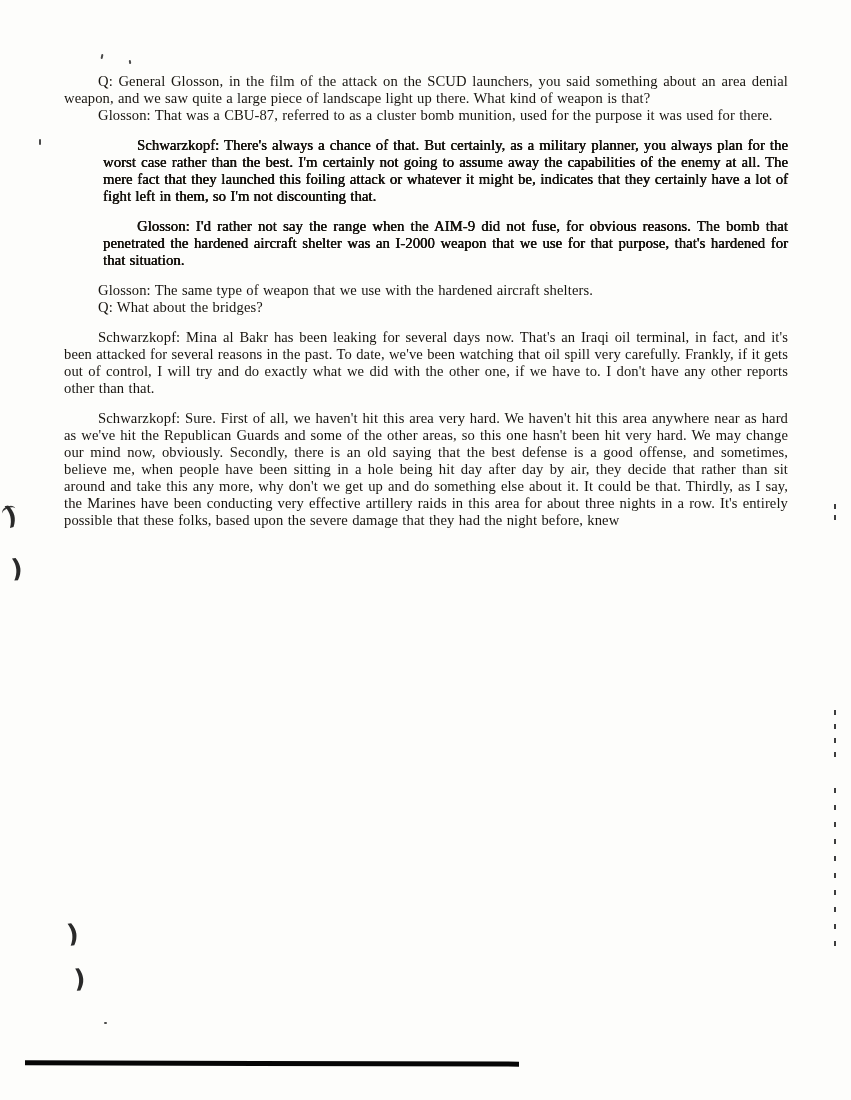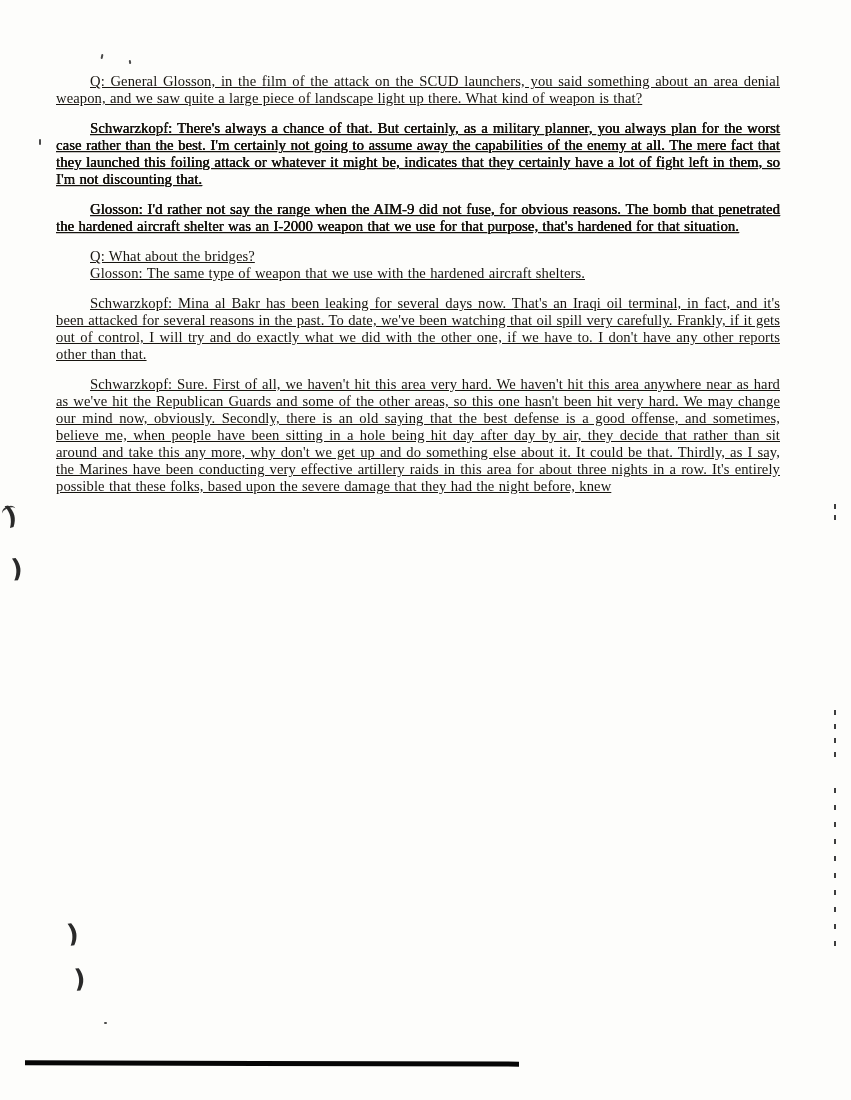--- a/index.html
+++ b/index.html
@@ -11,36 +11,35 @@
     position: relative;
     width: 851px;
     height: 1100px;
     background: #fdfdfb;
     overflow: hidden;
     font-family: "Liberation Serif", "DejaVu Serif", serif;
     color: #17140f;
   }
   .text-block {
     position: absolute;
-    left: 56px;
+    left: 64px;
     top: 73px;
     width: 724px;
-    text-decoration: underline;
   }
   .qa-group { margin: 0 0 13px 0; }
   .para {
     margin: 0;
     text-indent: 34px;
     text-align: justify;
     font-size: 14.6px;
     line-height: 17px;
     letter-spacing: 0.1px;
     word-spacing: 0.5px;
   }
-  .ink-heavy { text-shadow: 0.35px 0 0 currentColor, 0 0.25px 0 currentColor; }
+  .ink-heavy { text-shadow: 0.35px 0 0 currentColor, 0 0.25px 0 currentColor; margin-left: 39px; }
 
   
   .mark {
     position: absolute;
     color: #2a2a2a;
     font-family: "DejaVu Sans", sans-serif;
     line-height: 1;
     pointer-events: none;
   }
   .paren { font-size: 25px; font-weight: bold; }
@@ -92,36 +91,37 @@
 </style>
 </head>
 <body>
 
 <div class="page">
 
   <div class="text-block">
 
     <div class="qa-group">
       <p class="para">Q: General Glosson, in the film of the attack on the SCUD launchers, you said something about an area denial weapon, and we saw quite a large piece of landscape light up there. What kind of weapon is that?</p>
+      <p class="para">Glosson: That was a CBU-87, referred to as a cluster bomb munition, used for the purpose it was used for there.</p>
     </div>
 
     <div class="qa-group">
     </div>
 
     <div class="qa-group">
       <p class="para ink-heavy">Schwarzkopf: There's always a chance of that. But certainly, as a military planner, you always plan for the worst case rather than the best. I'm certainly not going to assume away the capabilities of the enemy at all. The mere fact that they launched this foiling attack or whatever it might be, indicates that they certainly have a lot of fight left in them, so I'm not discounting that.</p>
     </div>
 
     <div class="qa-group">
       <p class="para ink-heavy">Glosson: I'd rather not say the range when the AIM-9 did not fuse, for obvious reasons. The bomb that penetrated the hardened aircraft shelter was an I-2000 weapon that we use for that purpose, that's hardened for that situation.</p>
     </div>
 
     <div class="qa-group">
+      <p class="para">Glosson: The same type of weapon that we use with the hardened aircraft shelters.</p>
       <p class="para">Q: What about the bridges?</p>
-      <p class="para">Glosson: The same type of weapon that we use with the hardened aircraft shelters.</p>
     </div>
 
     <div class="qa-group">
       <p class="para">Schwarzkopf: Mina al Bakr has been leaking for several days now. That's an Iraqi oil terminal, in fact, and it's been attacked for several reasons in the past. To date, we've been watching that oil spill very carefully. Frankly, if it gets out of control, I will try and do exactly what we did with the other one, if we have to. I don't have any other reports other than that.</p>
     </div>
 
     <div class="qa-group">
       <p class="para">Schwarzkopf: Sure. First of all, we haven't hit this area very hard. We haven't hit this area anywhere near as hard as we've hit the Republican Guards and some of the other areas, so this one hasn't been hit very hard. We may change our mind now, obviously. Secondly, there is an old saying that the best defense is a good offense, and sometimes, believe me, when people have been sitting in a hole being hit day after day by air, they decide that rather than sit around and take this any more, why don't we get up and do something else about it. It could be that. Thirdly, as I say, the Marines have been conducting very effective artillery raids in this area for about three nights in a row. It's entirely possible that these folks, based upon the severe damage that they had the night before, knew</p>
     </div>
 

